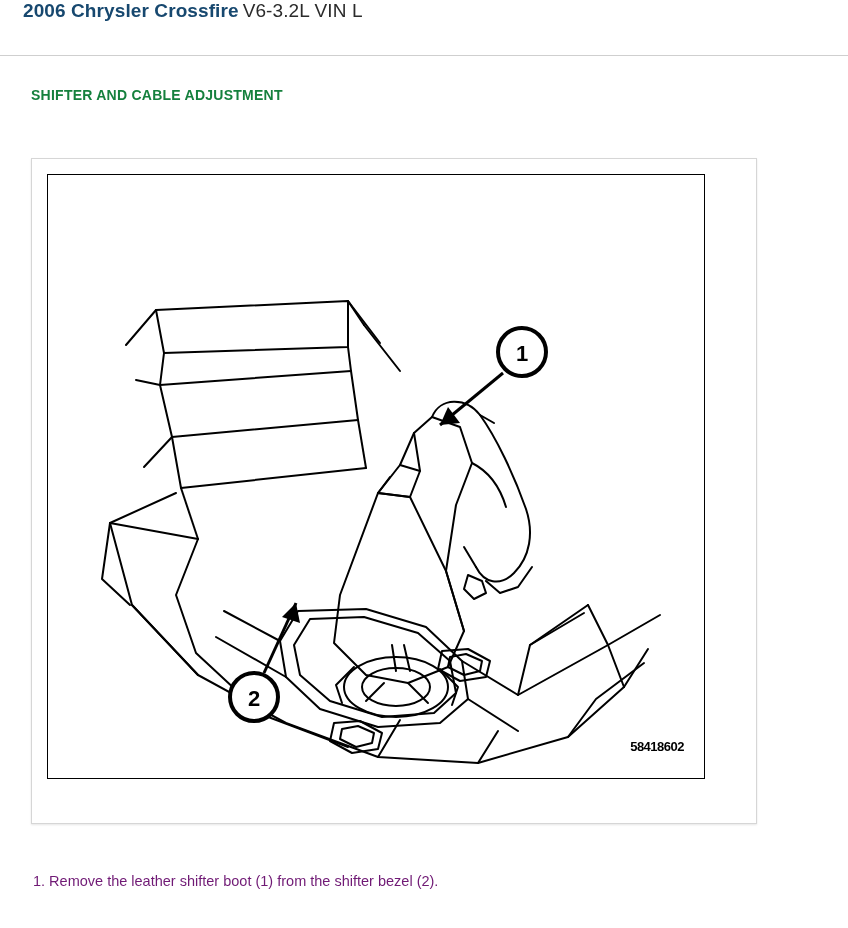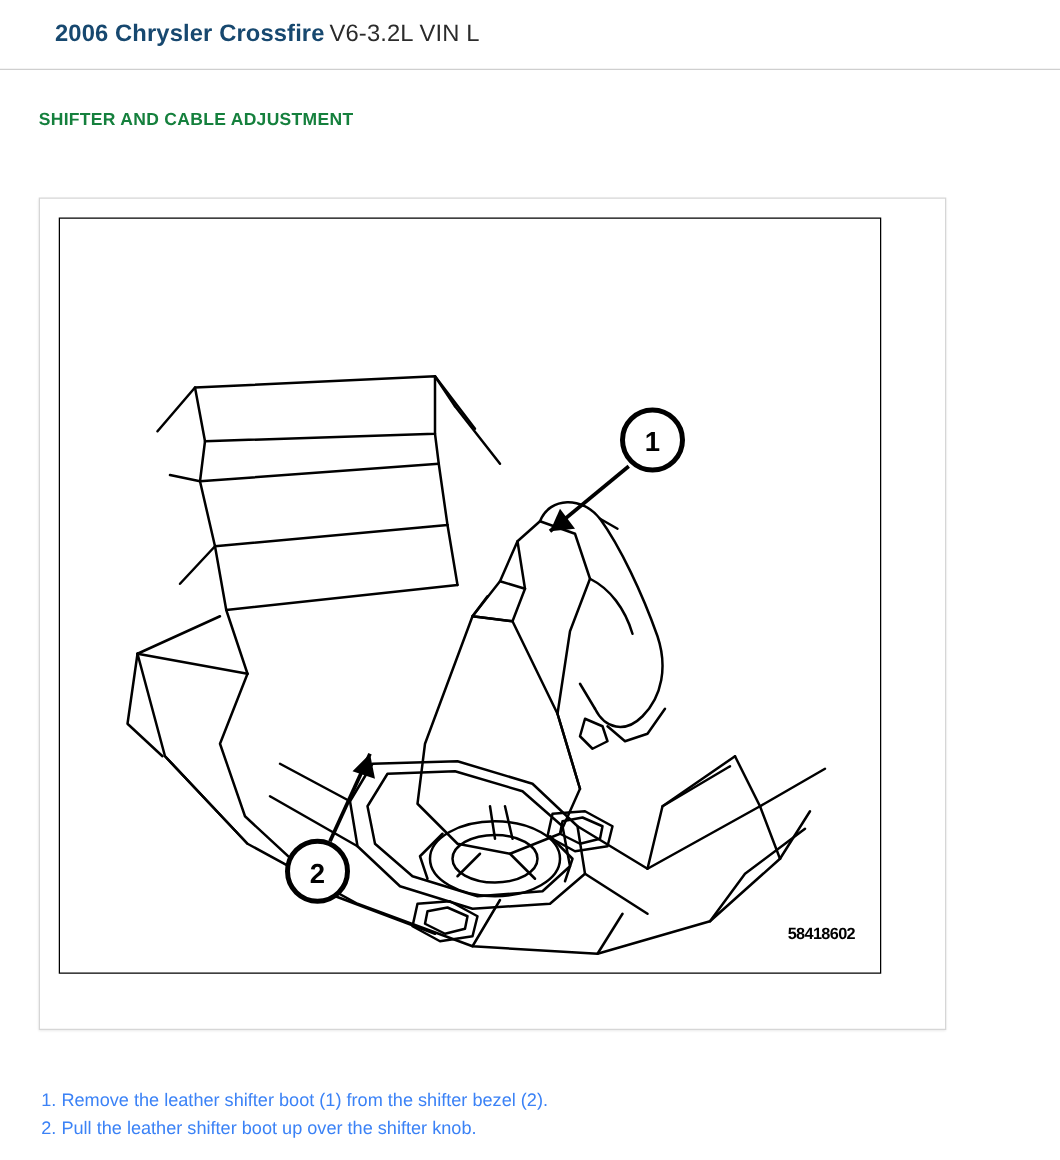--- a/index.html
+++ b/index.html
@@ -14,22 +14,22 @@
     color: #1a1a1a;
     overflow: hidden;
   }
 
   
   .page-header {
     height: 56px;
     box-sizing: border-box;
     border-bottom: 1px solid #cfcfcf;
     display: flex;
-    align-items: center;
-    padding-left: 44px;
+    align-items: flex-start;
+    padding-left: 23px;
     background: #ffffff;
   }
   .vehicle-title {
     font-size: 19px;
     letter-spacing: 0.1px;
     white-space: nowrap;
   }
   .vehicle-title .model {
     font-weight: bold;
     color: #17486f;
@@ -120,21 +120,21 @@
   }
 
   
   .steps {
     position: absolute;
     left: 33px;
     top: 870px;
     width: 760px;
     font-size: 14.5px;
     line-height: 1.55;
-    color: #3b82f6;
+    color: #701a75;
   }
   .step-line { white-space: nowrap; }
 </style>
 </head>
 <body>
 
 <div class="page-header">
   <div class="vehicle-title">
     <span class="model">2006 Chrysler Crossfire</span><span class="engine">V6-3.2L VIN L</span>
   </div>
@@ -240,14 +240,13 @@
       </g>
     </svg>
 
     <div class="figure-code">58418602</div>
   </div>
 
 </div>
 
 <div class="steps">
   <div class="step-line">1. Remove the leather shifter boot (1) from the shifter bezel (2).</div>
-  <div class="step-line">2. Pull the leather shifter boot up over the shifter knob.</div>
 </div>
 
 </body></html>

